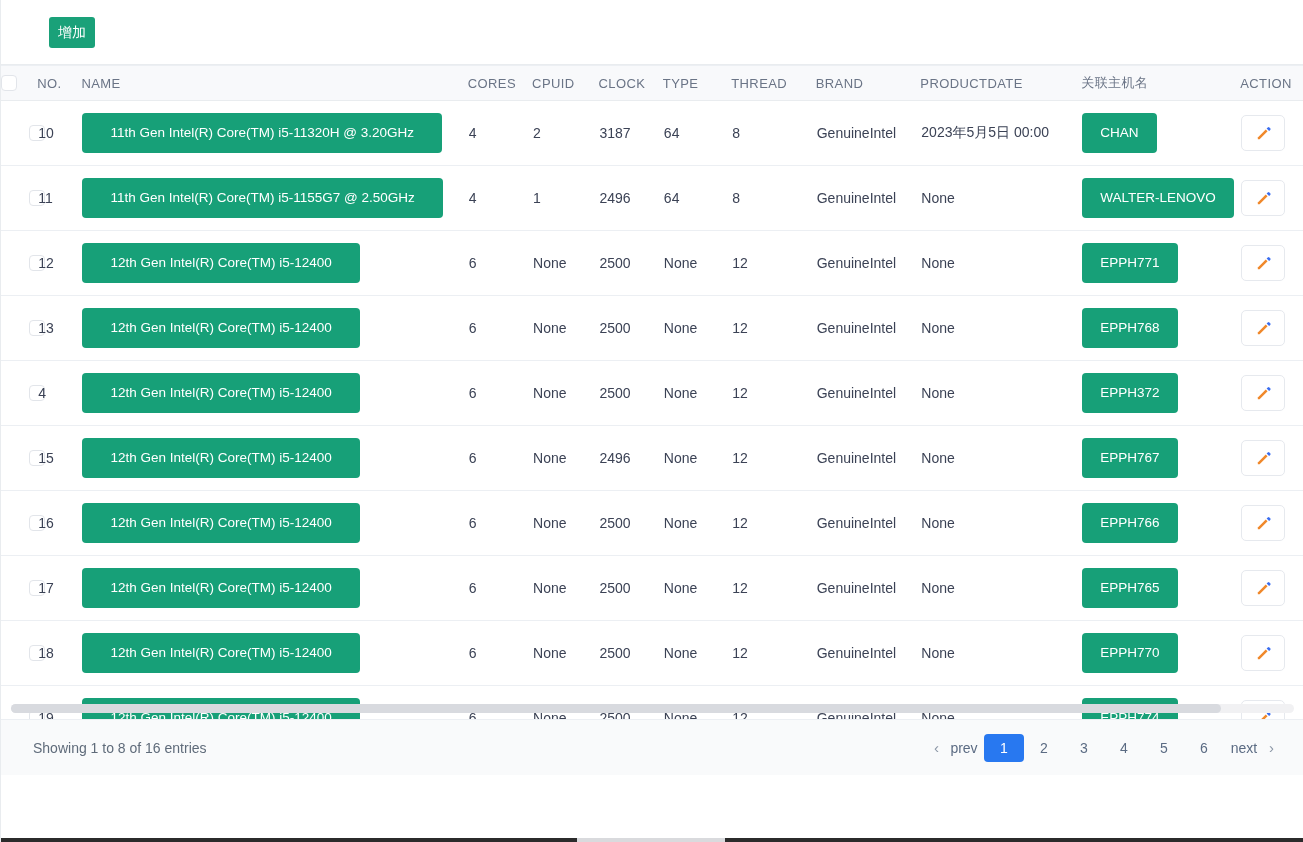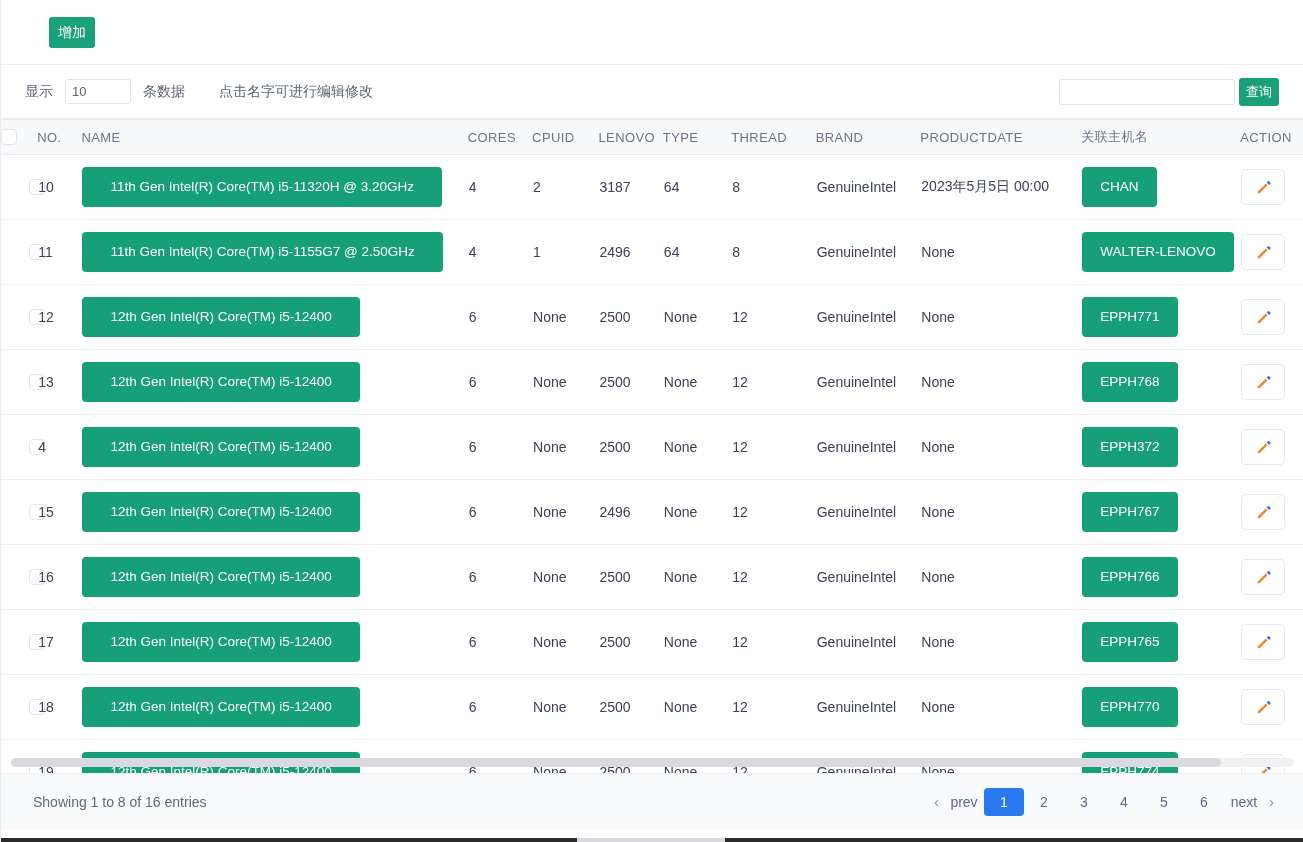--- a/index.html
+++ b/index.html
@@ -270,32 +270,20 @@
 </style>
 </head>
 <body>
 
 <div id="root">
 
   <div class="toolbar">
     <button class="btn-add">增加</button>
   </div>
 
-  <div class="controls">
-    <div class="ctrl-left">
-      <span>显示</span>
-      <input class="len-input" type="text" value="10" style="">
-      <span>条数据</span>
-      <span class="hint">点击名字可进行编辑修改</span>
-    </div>
-    <div class="ctrl-right">
-      <input class="search-input" type="text" placeholder="" style="">
-      <button class="btn-search">查询</button>
-    </div>
-  </div>
 
   <div class="table-wrap">
     <table class="grid">
       <colgroup>
         <col class="c-check">
           <col class="c-no">
           <col class="c-name">
           <col class="c-cores">
         <col class="c-cpuid">
           <col class="c-clock">
@@ -308,21 +296,21 @@
       </colgroup>
       <thead>
         <tr>
           <th class="c-check">
             <span class="chk"></span>
           </th>
           <th>NO.</th>
           <th>NAME</th>
           <th>CORES</th>
           <th>CPUID</th>
-          <th>LENOVO</th>
+          <th>CLOCK</th>
           <th>TYPE</th>
           <th>THREAD</th>
           <th>BRAND</th>
           <th>PRODUCTDATE</th>
           <th>关联主机名</th>
           <th>ACTION</th>
         </tr>
       </thead>
       <tbody id="tbody">
           <tr>

